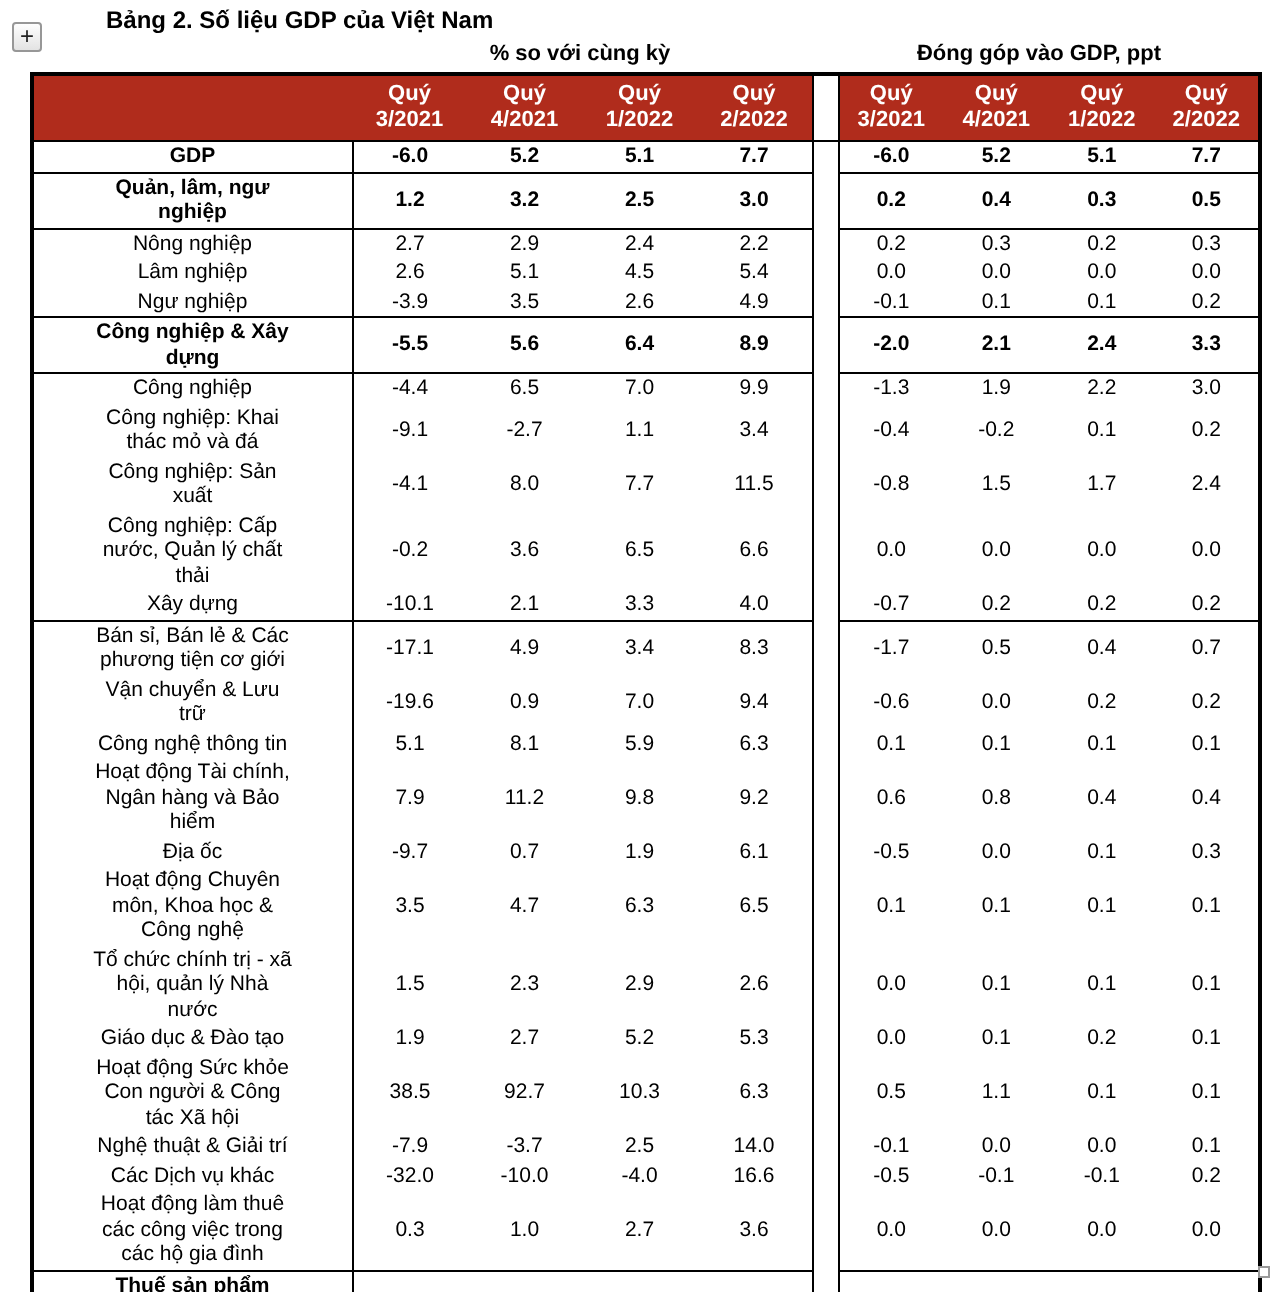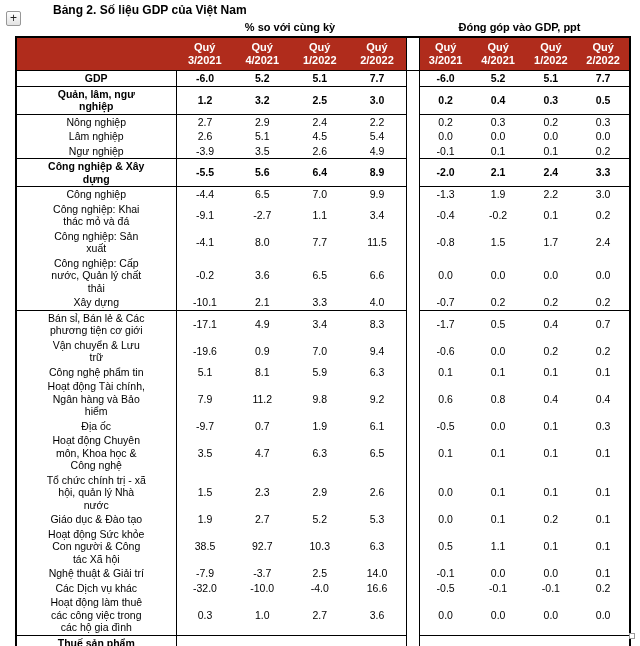--- a/index.html
+++ b/index.html
@@ -241,21 +241,21 @@
             <td>0.9</td>
             <td>7.0</td>
             <td>9.4</td>
             <td class="gap"></td>
             <td>-0.6</td>
             <td>0.0</td>
             <td>0.2</td>
             <td>0.2</td>
           </tr>
           <tr>
-            <td class="label">Công nghệ phẩm tin</td>
+            <td class="label">Công nghệ thông tin</td>
             <td>5.1</td>
             <td>8.1</td>
             <td>5.9</td>
             <td>6.3</td>
             <td class="gap"></td>
             <td>0.1</td>
             <td>0.1</td>
             <td>0.1</td>
             <td>0.1</td>
           </tr>

